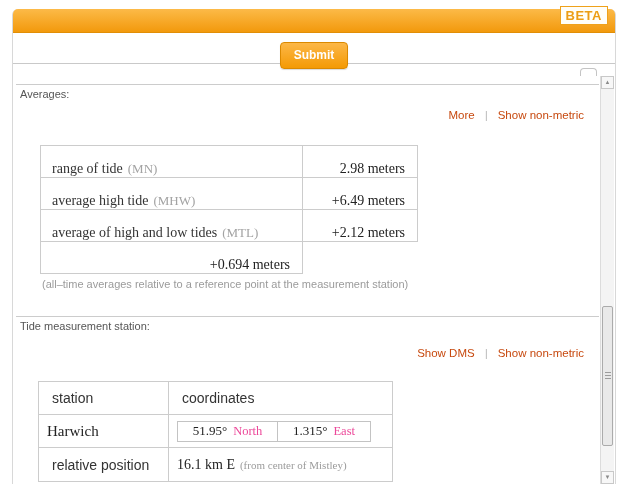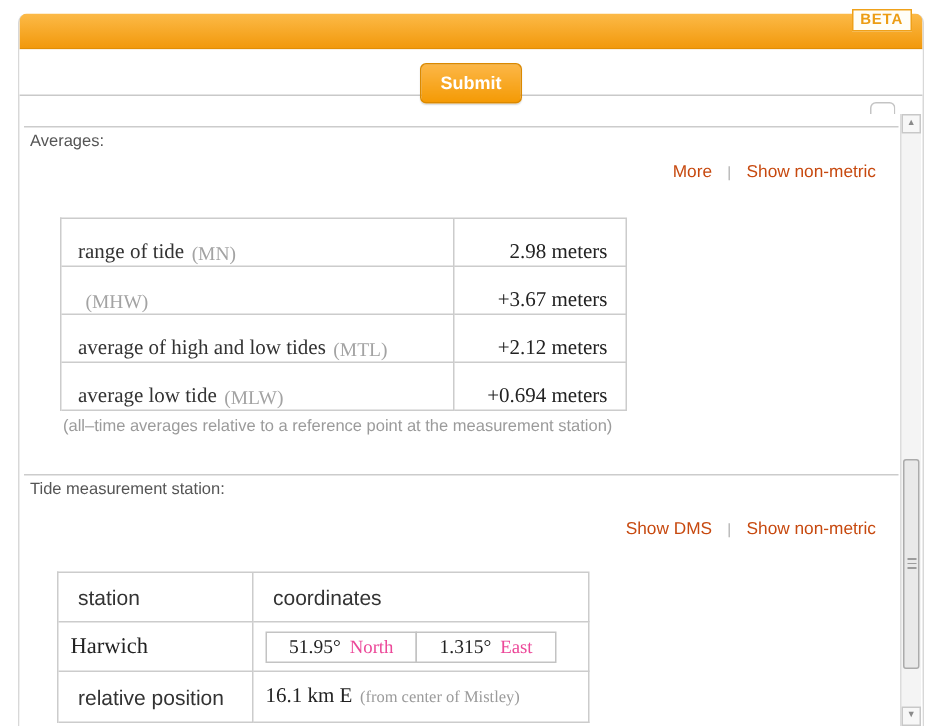--- a/index.html
+++ b/index.html
@@ -8,21 +8,21 @@
   .stage { position:absolute; left:0; top:0; width:628px; height:484px; background:#fff; }
 
   
   .panel { position:absolute; left:12px; top:9px; width:604px; height:475px;
            background:#fff; border-left:1px solid #d8d8d8; border-right:1px solid #d8d8d8;
            border-radius:6px 6px 0 0; }
   .header-bar { position:absolute; left:0; top:0; right:0; height:24px;
                 background:linear-gradient(#fcba48, #f2990c);
                 border-radius:5px 5px 0 0; border-bottom:1px solid #e18e06; }
   .beta { position:absolute; top:-3px; right:7px; background:#fffef8;
-          border:1px solid #efa11a; color:#ec9d14; font-size:10px; font-weight:bold;
+          border:1px solid #efa11a; color:#ec9d14; font-size:13px; font-weight:bold;
           letter-spacing:.5px; padding:1px 5px; border-radius:0; z-index:5; }
 
   .submit-row { position:absolute; left:0; top:24px; right:0; height:31px;
                 background:#fff; border-bottom:1px solid #c9c9c9; text-align:center; }
   .submit-btn { display:inline-block; margin-top:9px; padding:5px 13px 6px;
                 background:linear-gradient(#fcb747, #f49a05); border:1px solid #db8900;
                 border-radius:4px; color:#fff; font-weight:bold; font-size:12px;
                 box-shadow:0 1px 1px rgba(0,0,0,.15); cursor:pointer; }
 
   
@@ -107,34 +107,31 @@
     </div>
 
     <div class="avg-table">
       <div class="cell lab">
         <span>range of tide</span>
         <span class="code">(MN)</span>
       </div>
       <div class="cell val">2.98 meters</div>
 
       <div class="cell lab">
+        <span>average high tide</span>
         <span class="code">(MHW)</span>
       </div>
-      <div class="cell val">+3.67 meters</div>
+      <div class="cell val">+6.49 meters</div>
 
       <div class="cell lab">
         <span>average of high and low tides</span>
         <span class="code">(MTL)</span>
       </div>
       <div class="cell val">+2.12 meters</div>
 
-      <div class="cell lab">
-        <span>average low tide</span>
-        <span class="code">(MLW)</span>
-      </div>
       <div class="cell val">+0.694 meters</div>
     </div>
 
     <div class="caption">(all–time averages relative to a reference point at the measurement station)</div>
 
     <div class="divider div-2"></div>
     <div class="section-label lbl-2">Tide measurement station:</div>
 
     <div class="links links-2">
       <span class="link">Show DMS</span>

